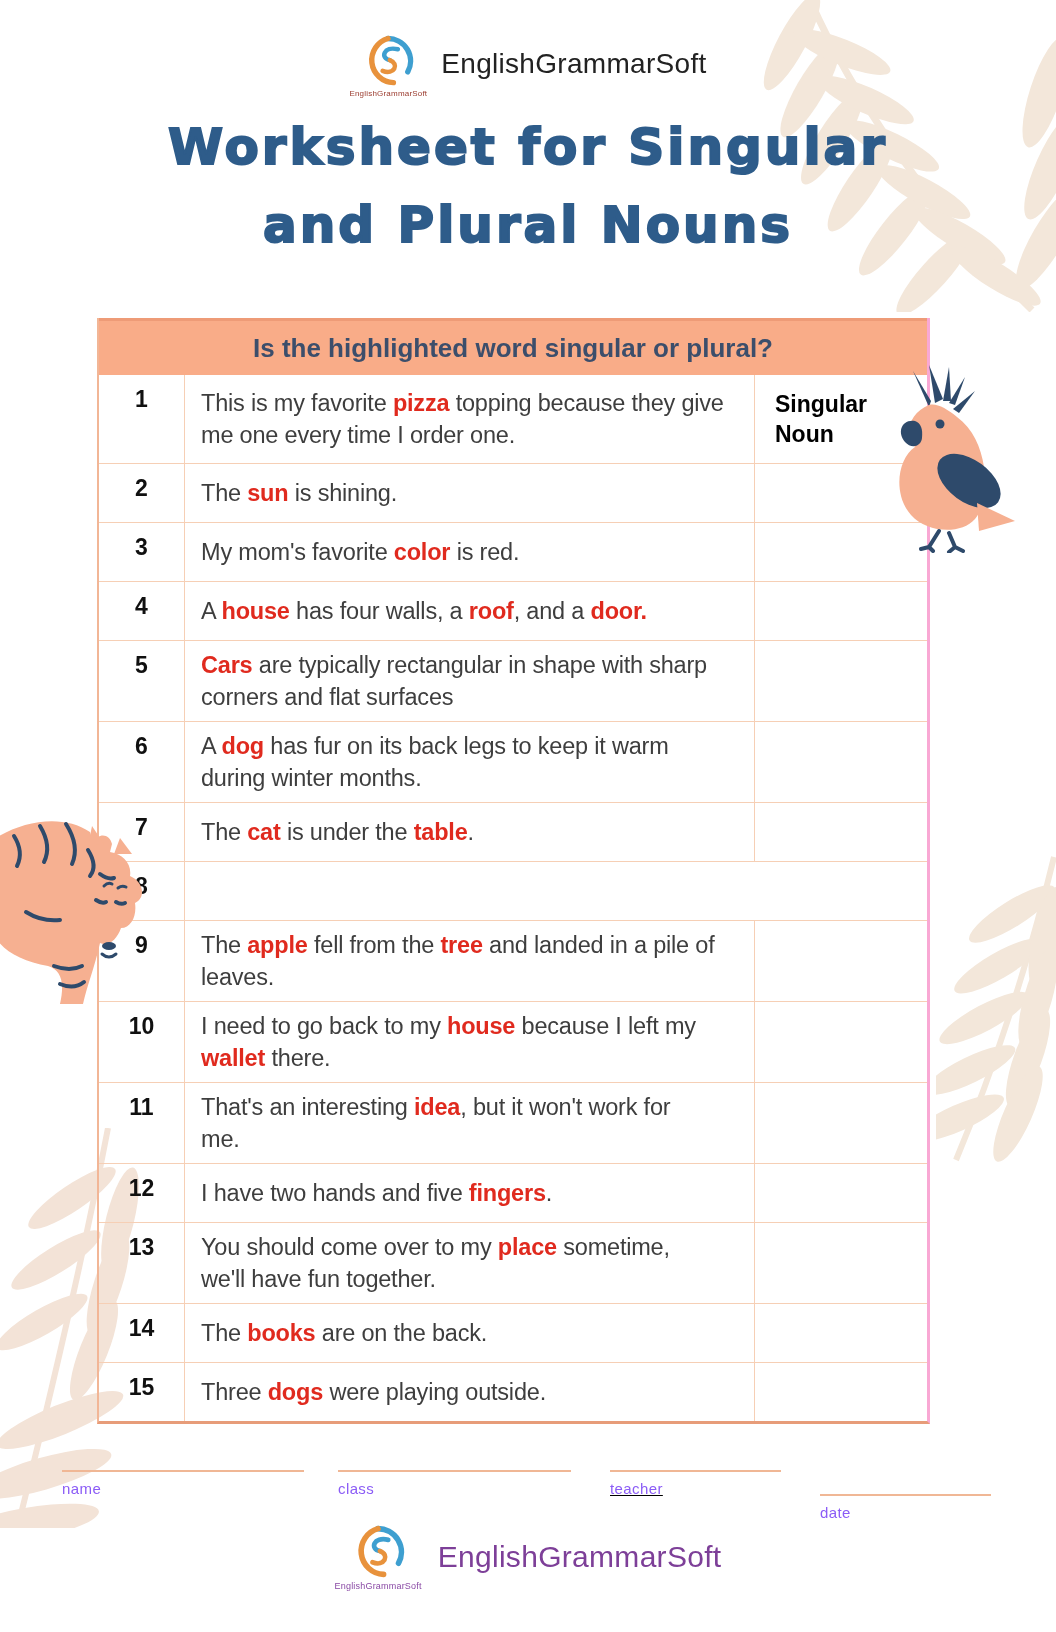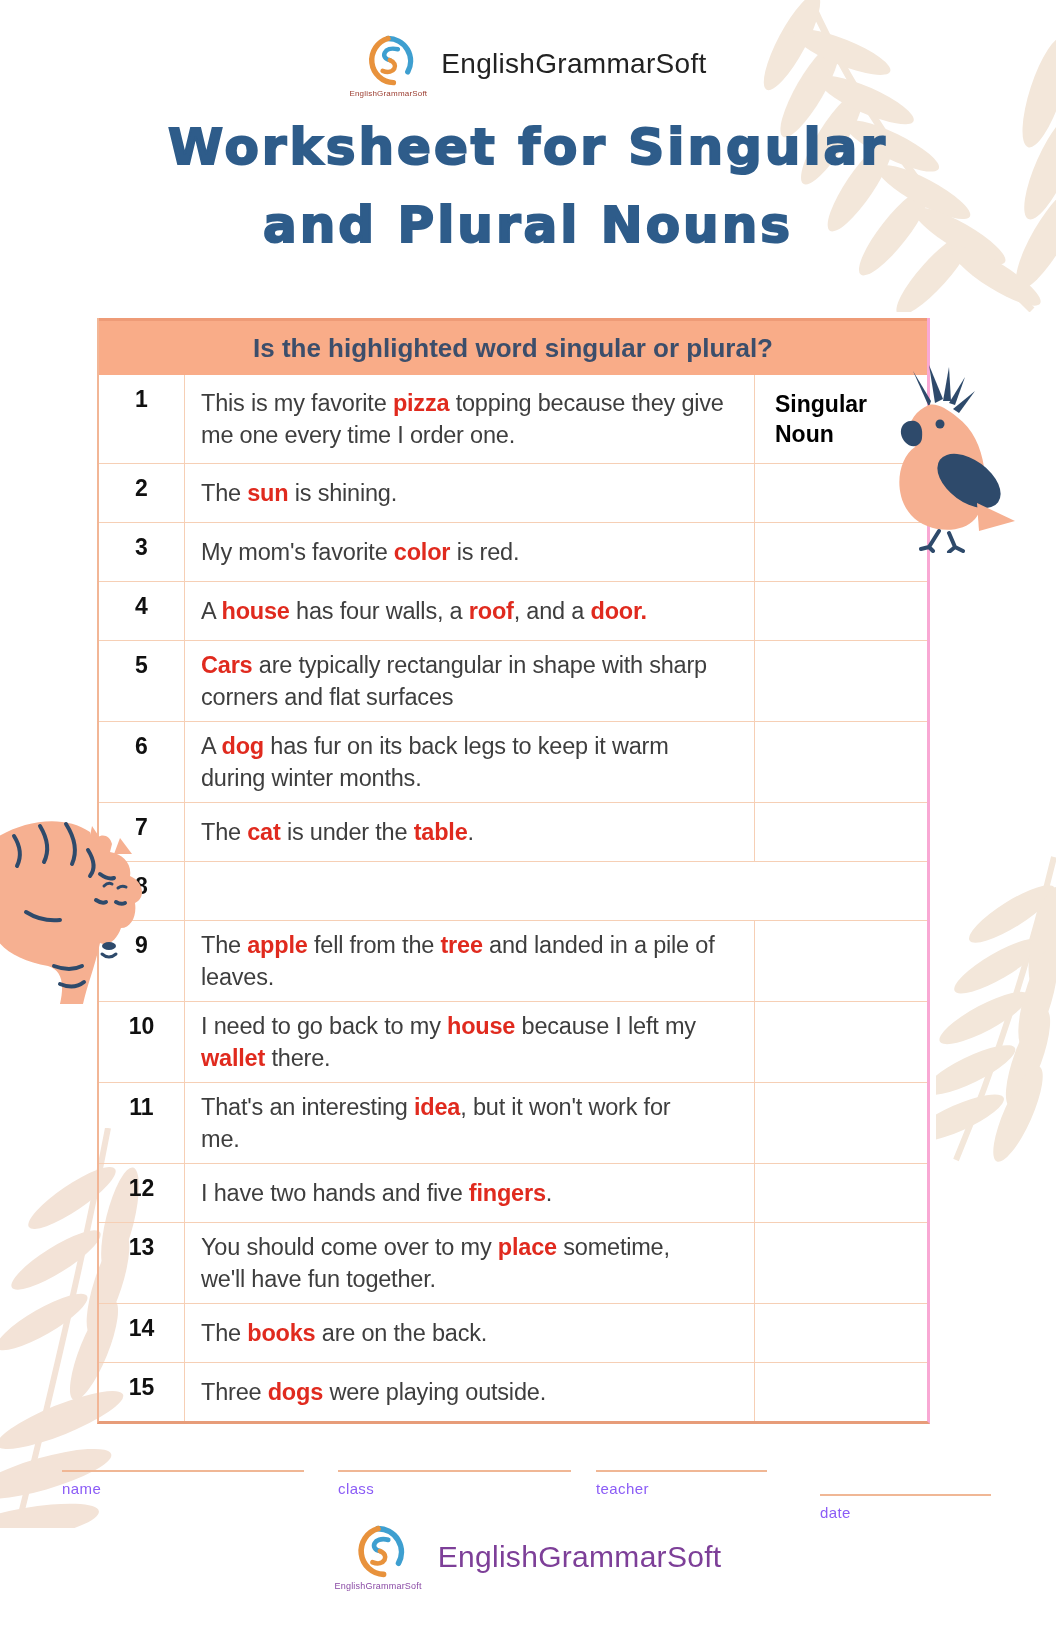--- a/index.html
+++ b/index.html
@@ -277,21 +277,21 @@
   </svg>
 
   <div class="field" style="left:62px;top:1470px;width:242px;">
     <div class="line"></div>
     <div class="lbl">name</div>
   </div>
   <div class="field" style="left:338px;top:1470px;width:233px;">
     <div class="line"></div>
     <div class="lbl">class</div>
   </div>
-  <div class="field" style="left:596px;top:1470px;width:171px;">
+  <div class="field" style="left:610px;top:1470px;width:171px;text-decoration:underline;">
     <div class="line"></div>
     <div class="lbl">teacher</div>
   </div>
   <div class="field" style="left:820px;top:1470px;width:171px;margin-top:24px;">
     <div class="line"></div>
     <div class="lbl">date</div>
   </div>
 
   <div class="brand-bottom">
     <div class="logo-wrap">

